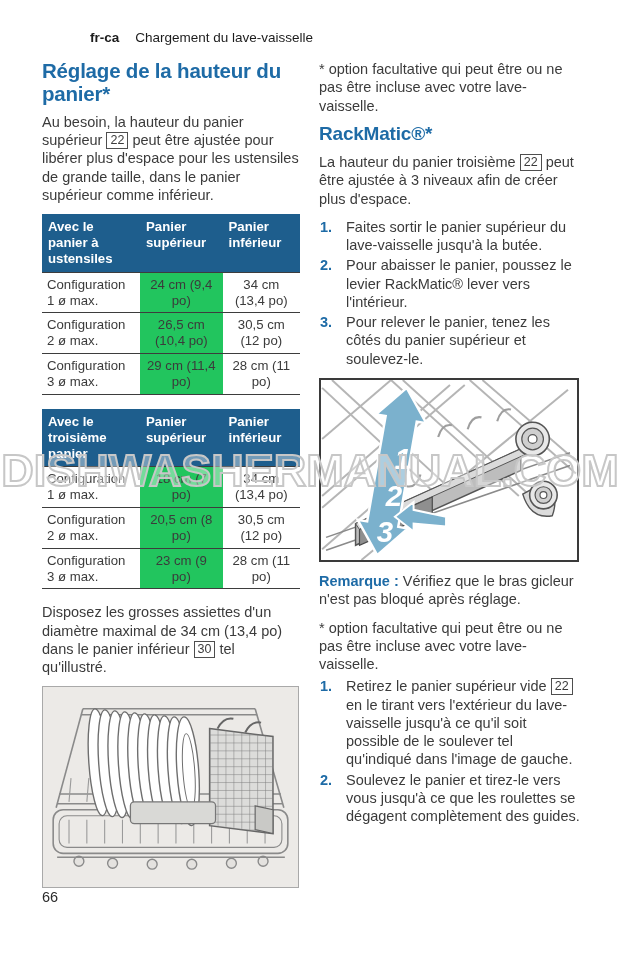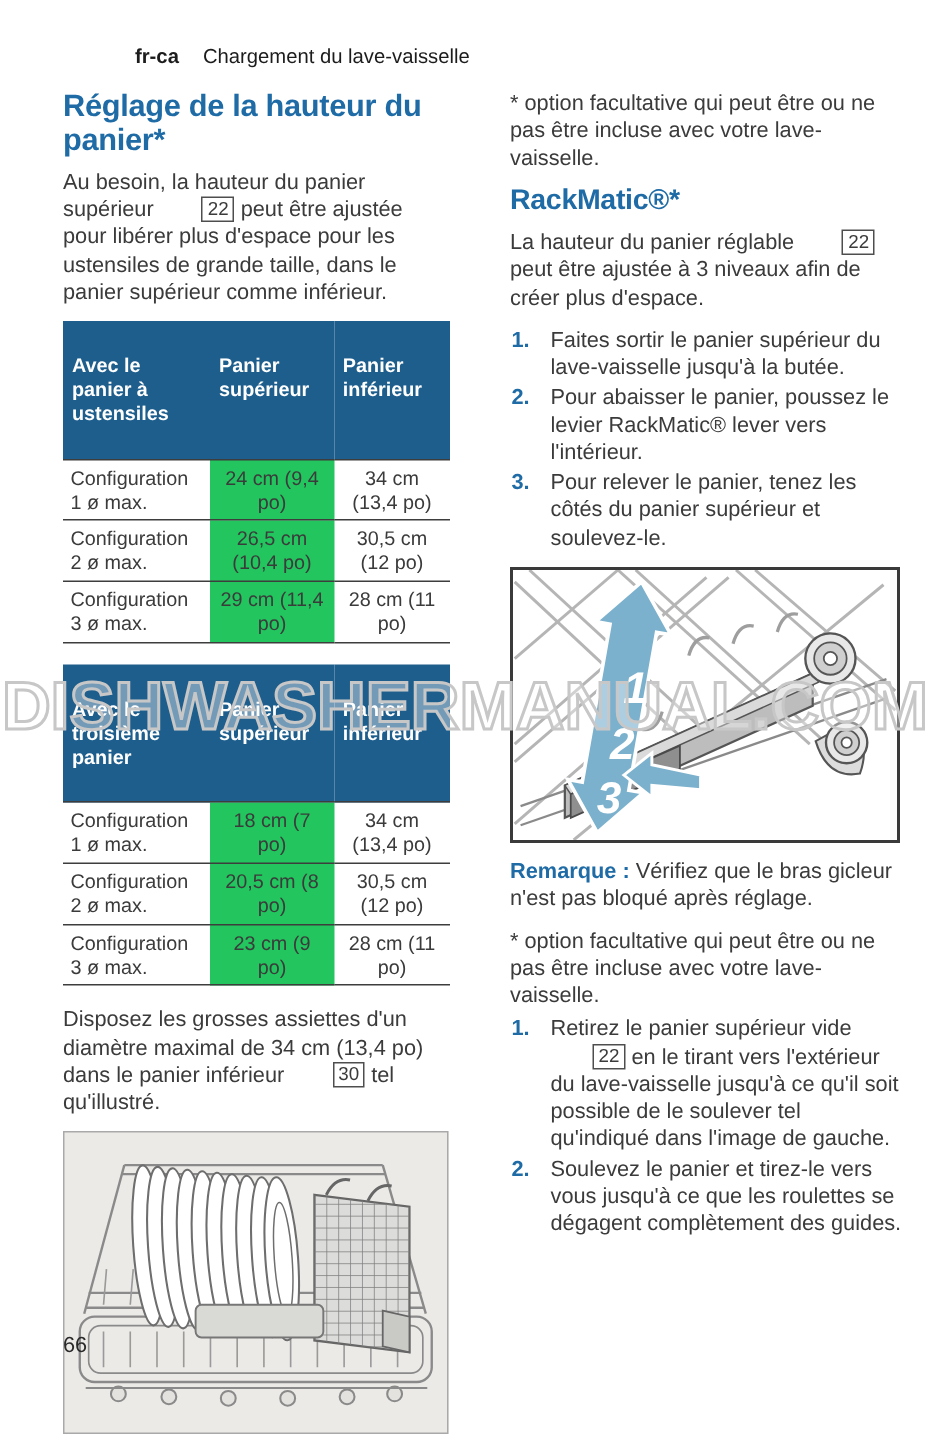--- a/index.html
+++ b/index.html
@@ -6,49 +6,49 @@
   html,body { margin:0; padding:0; background:#ffffff; }
   .page {
     position:relative; width:620px; height:958px; background:#ffffff;
     font-family:"Liberation Sans", sans-serif; color:#3b3b3b; overflow:hidden;
   }
   .doc-header { position:absolute; top:30px; left:42px; font-size:13.5px; color:#1c1c1c; }
   .doc-header .lang { font-weight:bold; margin-right:16px;margin-left:48px; }
 
   .col { position:absolute; top:60px; }
   .col-left  { left:42px;  width:258px; }
-  .col-right { left:340px; width:262px; }
+  .col-right { left:319px; width:262px; }
 
   .h1 {
     color:#1e6ba6; font-weight:bold; font-size:20.5px; line-height:1.12;
     margin:0 0 7px 0; letter-spacing:-0.2px;
   }
   .h2 {
     color:#1e6ba6; font-weight:bold; font-size:19px; line-height:1.12;
     margin:8px 0 9px 0; letter-spacing:-0.2px;
   }
   p { font-size:14.5px; line-height:1.26; margin:0 0 10px 0; }
   .footnote { margin-bottom:4px; }
 
   .refbox {
     display:inline-block; border:1px solid #4e4e4e; padding:0 3px;
-    font-size:12.5px; line-height:15px; vertical-align:1px; background:#fff;margin-left:28px;
+    font-size:12.5px; line-height:15px; vertical-align:1px; background:#fff;
   }
 
   table.spec {
     width:100%; border-collapse:collapse; table-layout:fixed;
     font-size:13.2px; line-height:1.2; margin:3px 0 14px 0;
     border-bottom:1px solid #3d3d3d;
   }
   table.spec col.c1 { width:38%; }
   table.spec col.c2 { width:32%; }
   table.spec col.c3 { width:30%; }
   table.spec th {
     background:#1e5e8d; color:#ffffff; font-weight:bold; text-align:left;
-    padding:22px 6px; vertical-align:top;
+    padding:5px 6px; vertical-align:top;
   }
   table.spec td { border-top:1px solid #3d3d3d; padding:4px 5px; vertical-align:top; }
   table.spec td.c2 { background:#22c55e; text-align:center; }
   table.spec td.c3 { text-align:center; }
 
   .steps { list-style:none; margin:0 0 10px 0; padding:0; font-size:14.5px; line-height:1.26; }
   .steps li { position:relative; padding-left:27px; margin:0 0 2px 0; }
   .steps .num { position:absolute; left:1px; top:0; color:#1e6ba6; font-weight:bold; }
 
   .note-label { color:#1e6ba6; font-weight:bold; }
@@ -234,21 +234,21 @@
       <rect x="88" y="116" width="86" height="22" rx="4" fill="#d9d9d6" stroke="#777777" stroke-width="1.3"></rect>
     </svg>
   </div>
 
   <div class="col col-right">
 
     <p class="footnote">* option facultative qui peut être ou ne pas être incluse avec votre lave-vaisselle.</p>
 
     <div class="h2">RackMatic®*</div>
 
-    <p><span>La hauteur du panier réglable </span><span class="refbox">22</span><span> peut être ajustée à 3 niveaux afin de créer plus d'espace.</span></p>
+    <p><span>La hauteur du panier troisième </span><span class="refbox">22</span><span> peut être ajustée à 3 niveaux afin de créer plus d'espace.</span></p>
 
     <ol class="steps">
       <li><span class="num">1.</span><span>Faites sortir le panier supérieur du lave-vaisselle jusqu'à la butée.</span></li>
       <li><span class="num">2.</span><span>Pour abaisser le panier, poussez le levier RackMatic® lever vers l'intérieur.</span></li>
       <li><span class="num">3.</span><span>Pour relever le panier, tenez les côtés du panier supérieur et soulevez-le.</span></li>
     </ol>
 
     <svg class="figure figure-rackmatic" viewBox="0 0 258 183" aria-hidden="true">
 
       <g stroke="#b5b5b5" stroke-width="2" fill="none">

